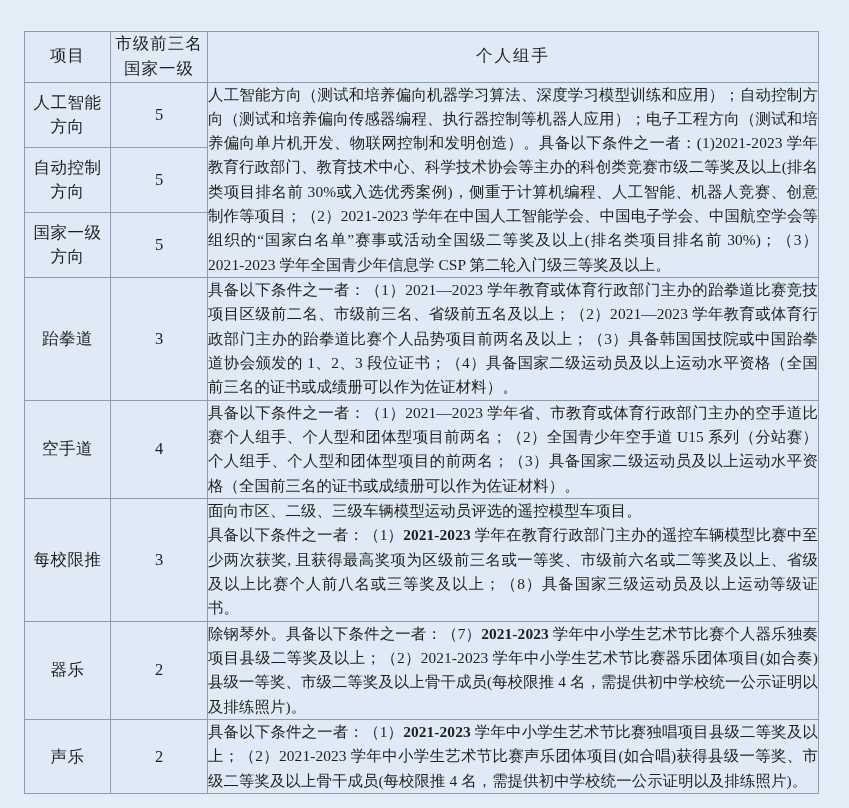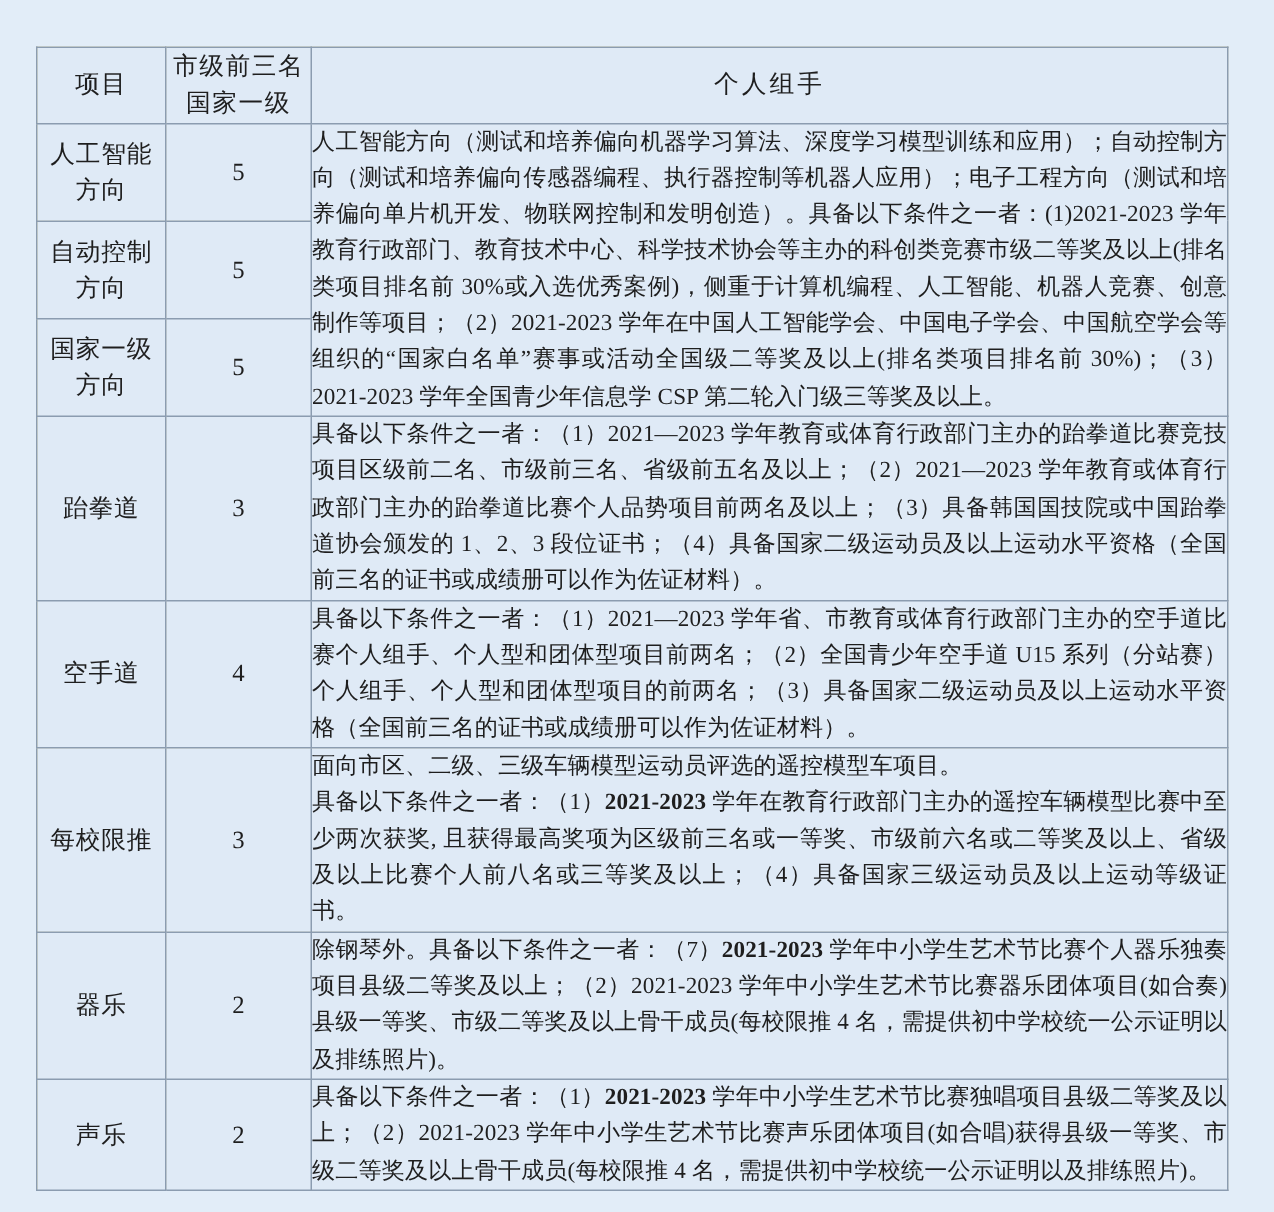--- a/index.html
+++ b/index.html
@@ -143,21 +143,21 @@
         <td class="cond-cell">
           <p>具备以下条件之一者：（1）2021—2023 学年省、市教育或体育行政部门主办的空手道比赛个人组手、个人型和团体型项目前两名；（2）全国青少年空手道 U15 系列（分站赛）个人组手、个人型和团体型项目的前两名；（3）具备国家二级运动员及以上运动水平资格（全国前三名的证书或成绩册可以作为佐证材料）。</p>
         </td>
       </tr>
 
       <tr>
         <td class="proj-cell">每校限推</td>
         <td class="quota-cell">3</td>
         <td class="cond-cell">
           <p>面向市区、二级、三级车辆模型运动员评选的遥控模型车项目。</p>
-          <p><span>具备以下条件之一者：（1）</span><b>2021-2023</b><span> 学年在教育行政部门主办的遥控车辆模型比赛中至少两次获奖, 且获得最高奖项为区级前三名或一等奖、市级前六名或二等奖及以上、省级及以上比赛个人前八名或三等奖及以上；（4）具备国家三级运动员及以上运动等级证书。</span></p>
+          <p><span>具备以下条件之一者：（1）</span><b>2021-2023</b><span> 学年在教育行政部门主办的遥控车辆模型比赛中至少两次获奖, 且获得最高奖项为区级前三名或一等奖、市级前六名或二等奖及以上、省级及以上比赛个人前八名或三等奖及以上；（8）具备国家三级运动员及以上运动等级证书。</span></p>
         </td>
       </tr>
 
       <tr>
         <td class="proj-cell">器乐</td>
         <td class="quota-cell">2</td>
         <td class="cond-cell">
           <p><span>除钢琴外。具备以下条件之一者：（7）</span><b>2021-2023</b><span> 学年中小学生艺术节比赛个人器乐独奏项目县级二等奖及以上；（2）2021-2023 学年中小学生艺术节比赛器乐团体项目(如合奏)县级一等奖、市级二等奖及以上骨干成员(每校限推 4 名，需提供初中学校统一公示证明以及排练照片)。</span></p>
         </td>
       </tr>

